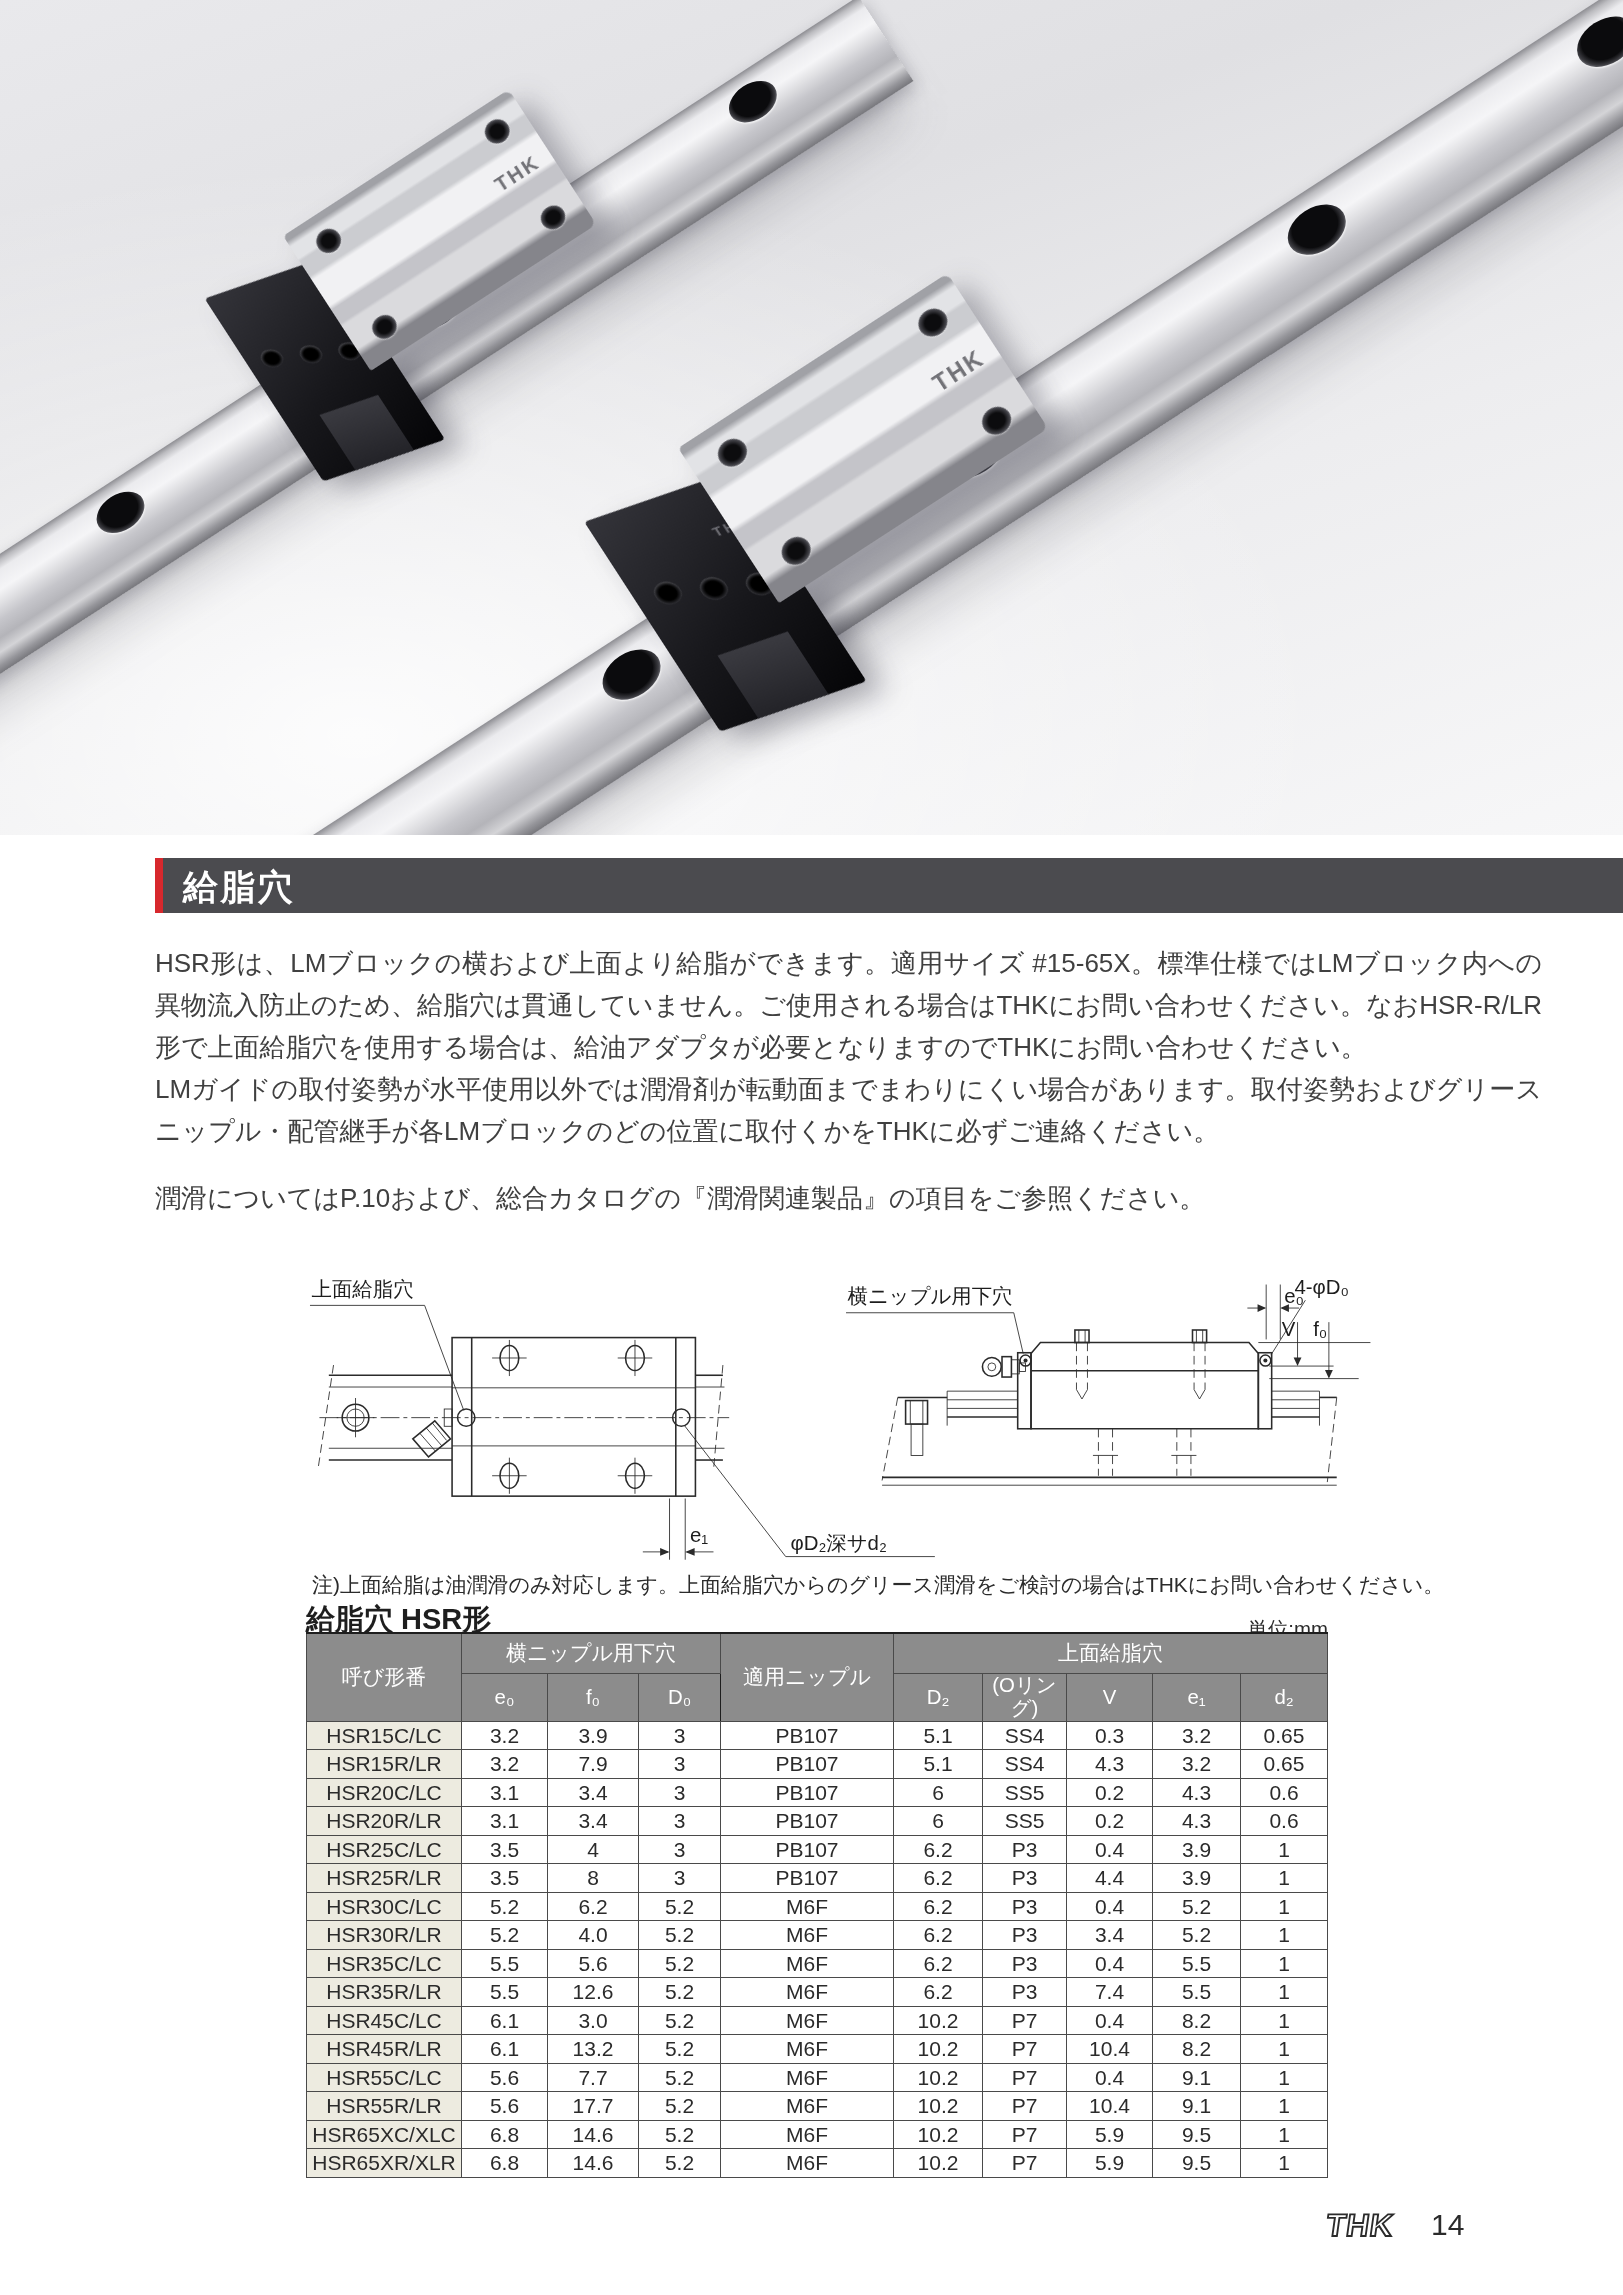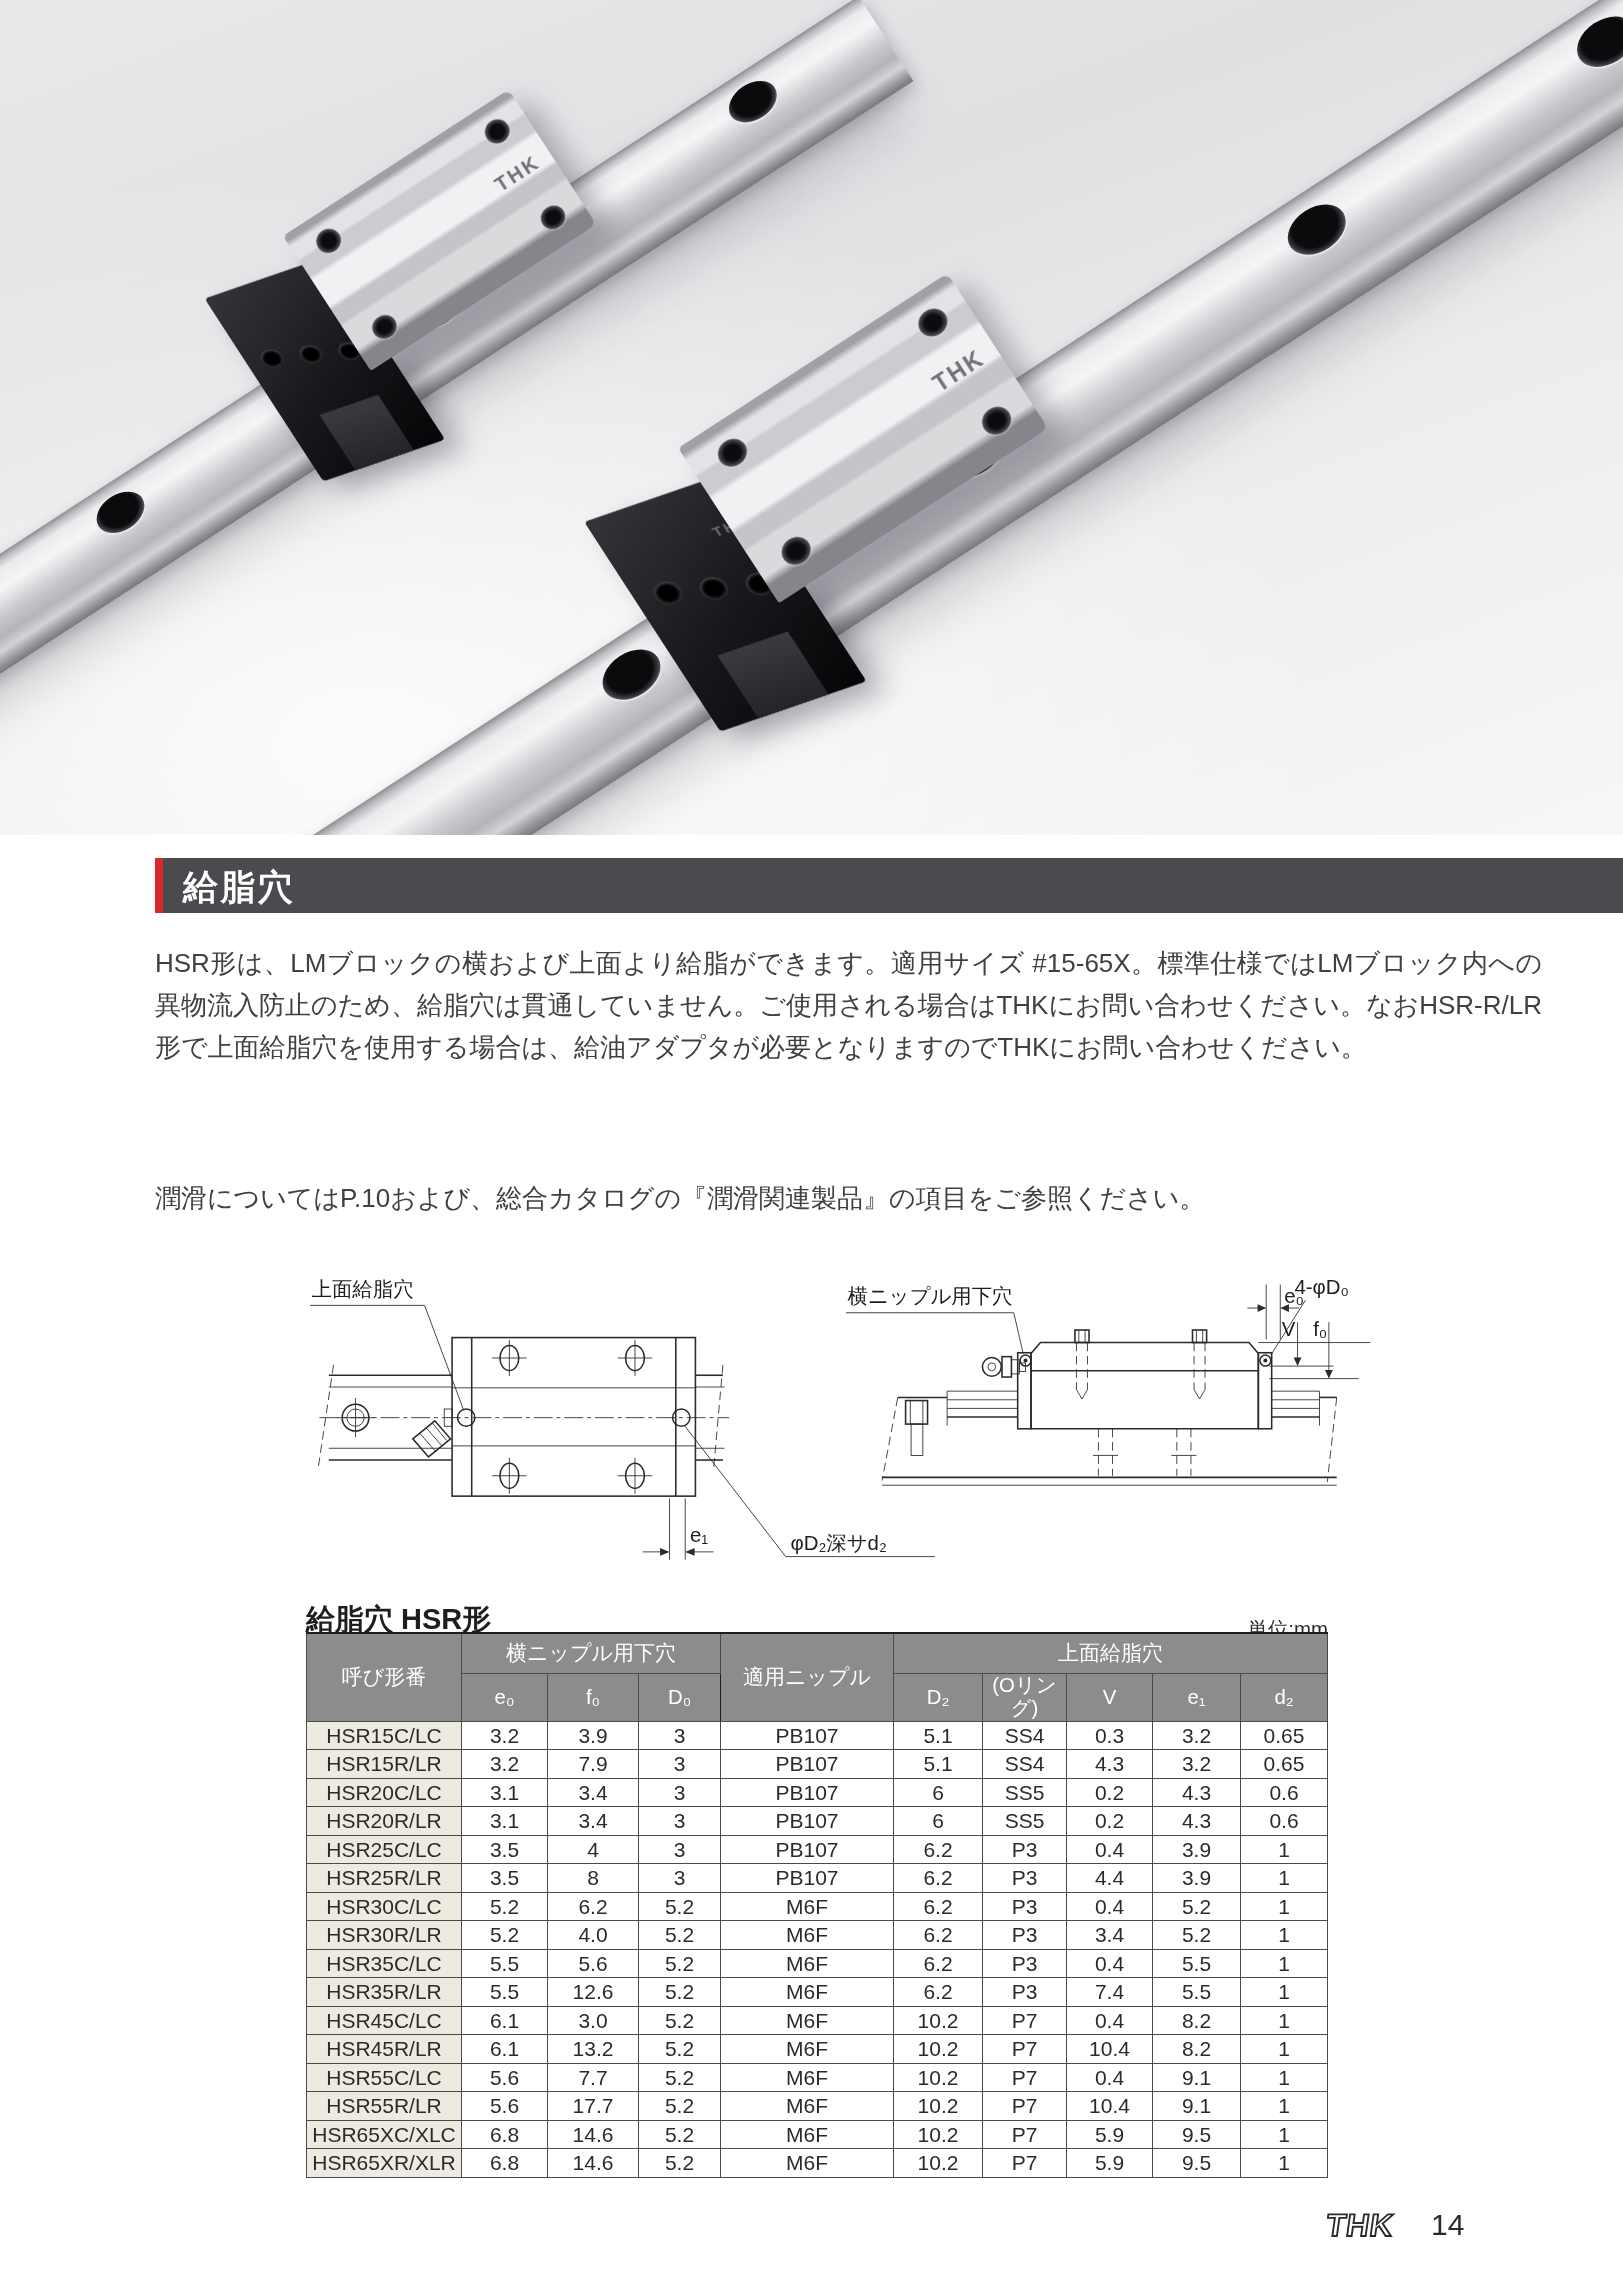--- a/index.html
+++ b/index.html
@@ -136,20 +136,21 @@
       </div>
     </div>
   </div>
 
   <div class="section-bar">
     <div class="red-accent"></div>
     <div class="stitle">給脂穴</div>
   </div>
 
   <div class="para p1">HSR形は、LMブロックの横および上面より給脂ができます。適用サイズ #15-65X。標準仕様ではLMブロック内への異物流入防止のため、給脂穴は貫通していません。ご使用される場合はTHKにお問い合わせください。なおHSR-R/LR形で上面給脂穴を使用する場合は、給油アダプタが必要となりますのでTHKにお問い合わせください。</div>
+  <div class="para p2">LMガイドの取付姿勢が水平使用以外では潤滑剤が転動面までまわりにくい場合があります。取付姿勢およびグリースニップル・配管継手が各LMブロックのどの位置に取付くかをTHKに必ずご連絡ください。</div>
   <div class="para p3">潤滑についてはP.10および、総合カタログの『潤滑関連製品』の項目をご参照ください。</div>
 
   <div class="diag diag-left">
     <svg viewBox="0 0 840 400">
 
       <line class="cl" x1="46" y1="197" x2="568" y2="197"></line>
 
       <line class="o" x1="58" y1="143" x2="215" y2="143"></line>
       <line class="t" x1="58" y1="158" x2="215" y2="158"></line>
       <line class="t" x1="58" y1="236" x2="215" y2="236"></line>
@@ -293,20 +294,21 @@
       <line class="t" x1="566" y1="136" x2="680" y2="136"></line>
       <text class="dtext" x="582" y="82">V</text>
       <line class="t" x1="602" y1="64" x2="602" y2="118"></line>
       <polygon class="ah" points="602,120 597,109 607,109"></polygon>
       <text class="dtext" x="622" y="82">f₀</text>
       <line class="t" x1="642" y1="64" x2="642" y2="134"></line>
       <polygon class="ah" points="642,136 637,125 647,125"></polygon>
     </svg>
   </div>
 
+  <div class="note">注)上面給脂は油潤滑のみ対応します。上面給脂穴からのグリース潤滑をご検討の場合はTHKにお問い合わせください。</div>
 
   <div class="tbl-title">給脂穴 HSR形</div>
   <div class="tbl-unit">単位:mm</div>
 
   <div class="tbl-wrap">
     <table class="spec">
       <colgroup>
         <col style="width:155px">
           <col style="width:86px">
           <col style="width:91px">

